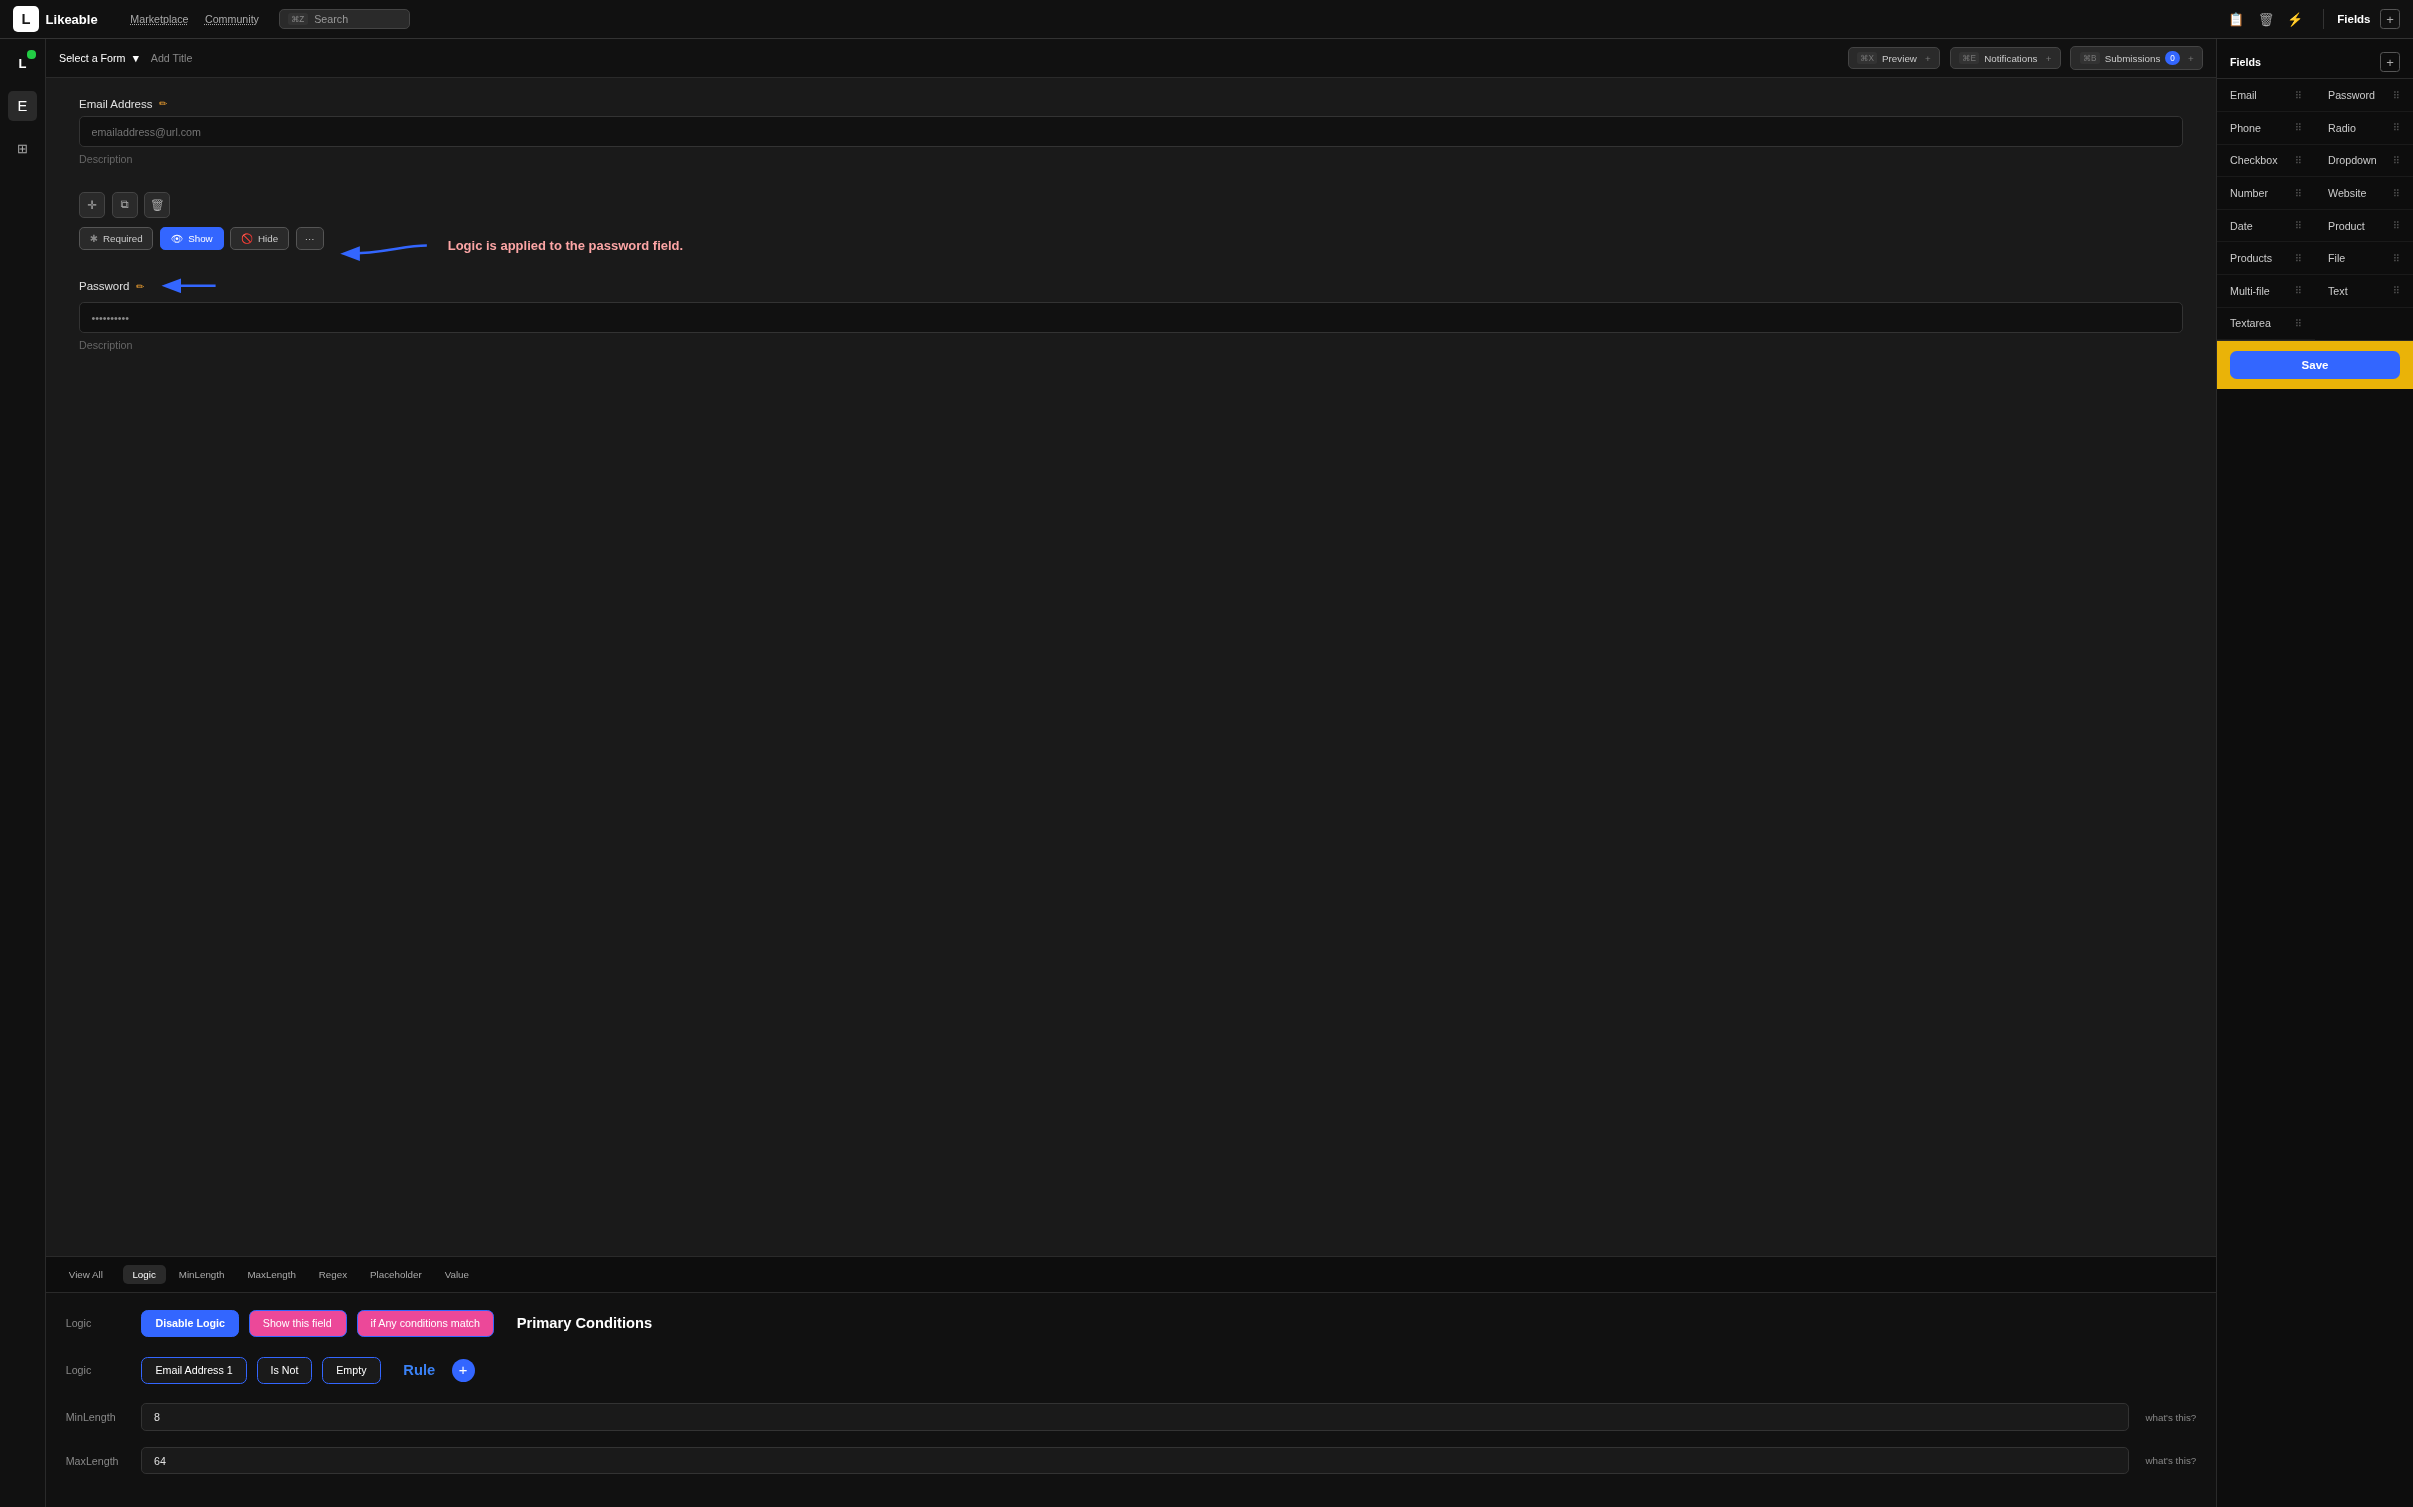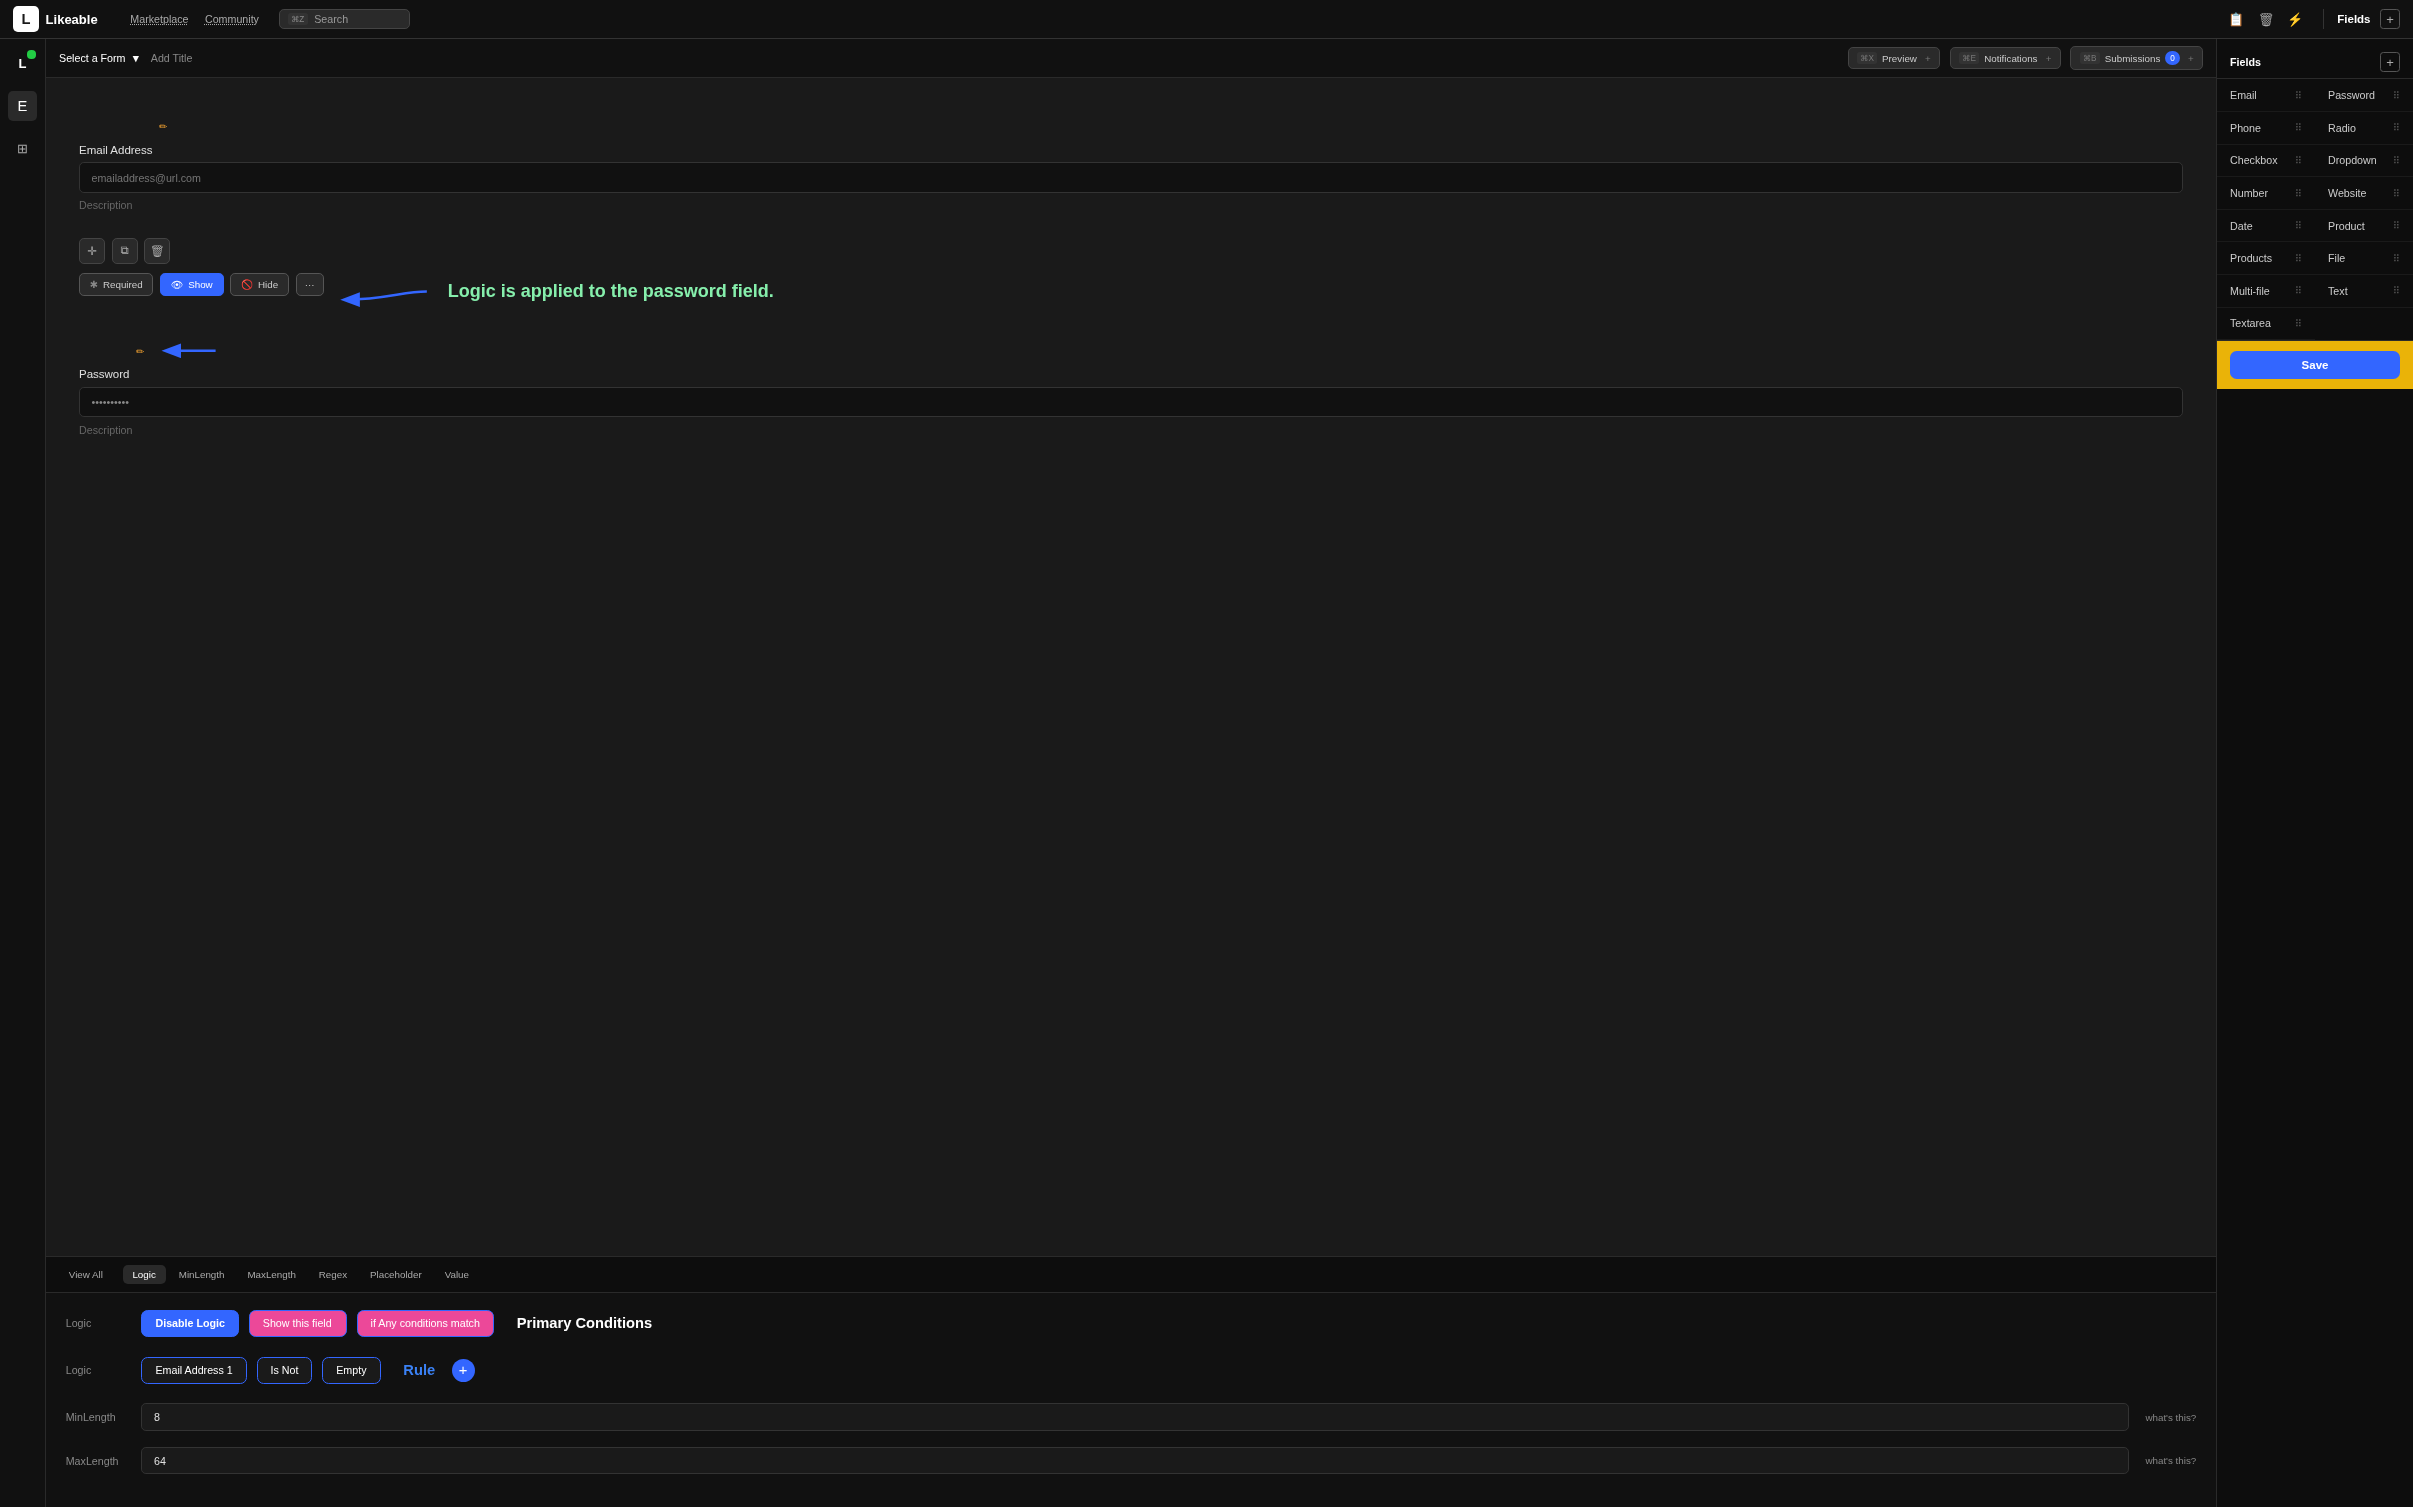--- a/index.html
+++ b/index.html
@@ -136,21 +136,21 @@
       flex-direction: column;
     }
 
     .field-section {
       margin-bottom: 19.7px;
     }
     .field-label-row {
       display: flex; align-items: center; gap: 6.6px; margin-bottom: 6.6px;
     }
     .field-label {
-      font-size: 11.5px; color: #e0e0e0; font-weight: 500; margin-top: 46px;
+      font-size: 11.5px; color: #e0e0e0; font-weight: 500;
     }
     .edit-icon { color: #f0a030; cursor: pointer; font-size: 9.8px; }
     .field-input {
       width: 100%; background: #111; border: 0.8px solid #333; border-radius: 4.9px;
       padding: 8.2px 11.5px; color: #888; font-size: 10.7px; outline: none;
     }
     .field-description {
       font-size: 10.7px; color: #666; margin-bottom: 6.6px;
     }
 
@@ -182,21 +182,21 @@
     .hide-btn {
       display: flex; align-items: center; gap: 4.9px;
       background: #2a2a2a; border: 0.8px solid #555; border-radius: 4.9px;
       padding: 4.9px 9.8px; color: #ccc; font-size: 9.8px; cursor: pointer;
     }
     .more-btn {
       background: #2a2a2a; border: 0.8px solid #555; border-radius: 4.9px;
       padding: 4.9px 8.2px; color: #ccc; font-size: 9.8px; cursor: pointer;
     }
     .annotation-text {
-      font-size: 18px; font-weight: 700; color: #86efac;
+      font-size: 13px; font-weight: 700; color: #fca5a5;
     }
 
     
     .dismiss-row {
       display: flex; justify-content: flex-end; margin-bottom: 0;
     }
     .dismiss-btn {
       background: #2a2a2a; border: 0.8px solid #444; border-radius: 4.9px;
       padding: 4.9px 11.5px; color: #ccc; font-size: 9.8px; cursor: pointer;
     }

